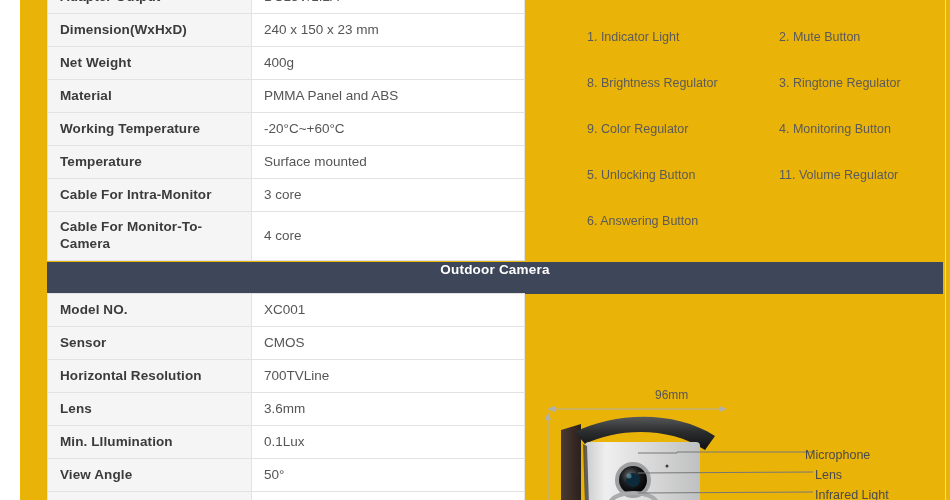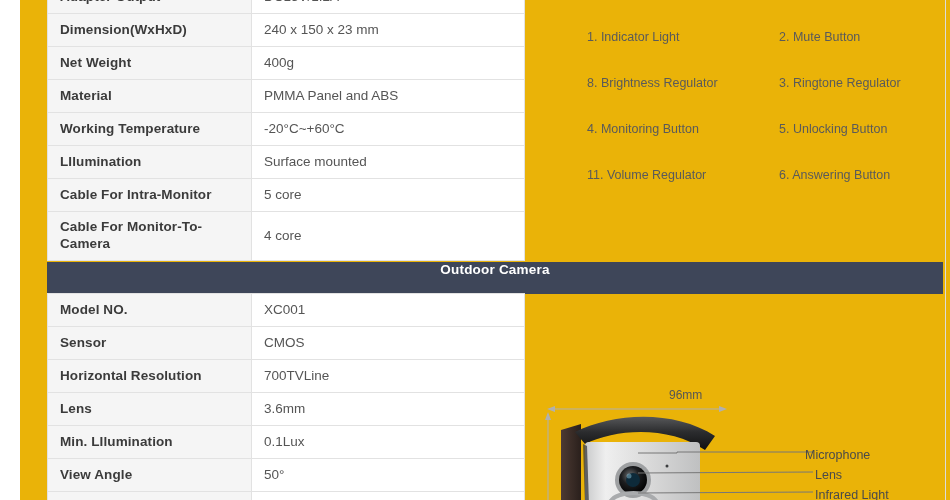--- a/index.html
+++ b/index.html
@@ -114,21 +114,21 @@
   
   #camera-art {
     position: absolute;
     left: 505px;
     top: 380px;
     width: 420px;
     height: 120px;
   }
   .dim-96 {
     position: absolute;
-    left: 144px; top: 8px;
+    left: 130px; top: 8px;
     font-size: 12px;
     color: #555;
   }
   .cam-label {
     position: absolute;
     font-size: 12.5px;
     color: #4a4a4a;
     white-space: nowrap;
   }
   .lbl-mic { left: 280px; top: 68px; }
@@ -158,26 +158,26 @@
       </tr>
       <tr>
         <td class="k">Material</td>
         <td class="v">PMMA Panel and ABS</td>
       </tr>
       <tr>
         <td class="k">Working Temperature</td>
         <td class="v">-20°C~+60°C</td>
       </tr>
       <tr>
-        <td class="k">LIlumination</td>
+        <td class="k">Temperature</td>
         <td class="v">Surface mounted</td>
       </tr>
       <tr>
         <td class="k">Cable For Intra-Monitor</td>
-        <td class="v">5 core</td>
+        <td class="v">3 core</td>
       </tr>
       <tr class="tall">
         <td class="k">Cable For Monitor-To-Camera</td>
         <td class="v">4 core</td>
       </tr>
     </tbody>
   </table>
 
   <div class="section-bar">
     <span>Outdoor Camera</span>
@@ -226,20 +226,21 @@
 
       
       
     </div>
 
     <div class="legend">
       <div class="legend-item">1. Indicator Light</div>
       <div class="legend-item">2. Mute Button</div>
       <div class="legend-item">8. Brightness Regulator</div>
       <div class="legend-item">3. Ringtone Regulator</div>
+      <div class="legend-item">9. Color Regulator</div>
       <div class="legend-item">4. Monitoring Button</div>
       <div class="legend-item">5. Unlocking Button</div>
       <div class="legend-item">11. Volume Regulator</div>
       <div class="legend-item">6. Answering Button</div>
       <div class="legend-item"></div>
     </div>
   </div>
 
   <div id="camera-art">
 

